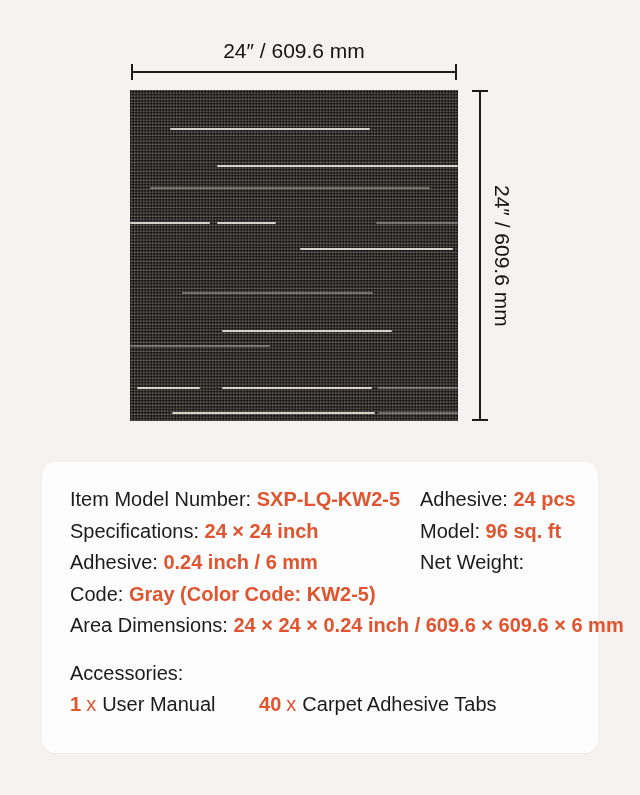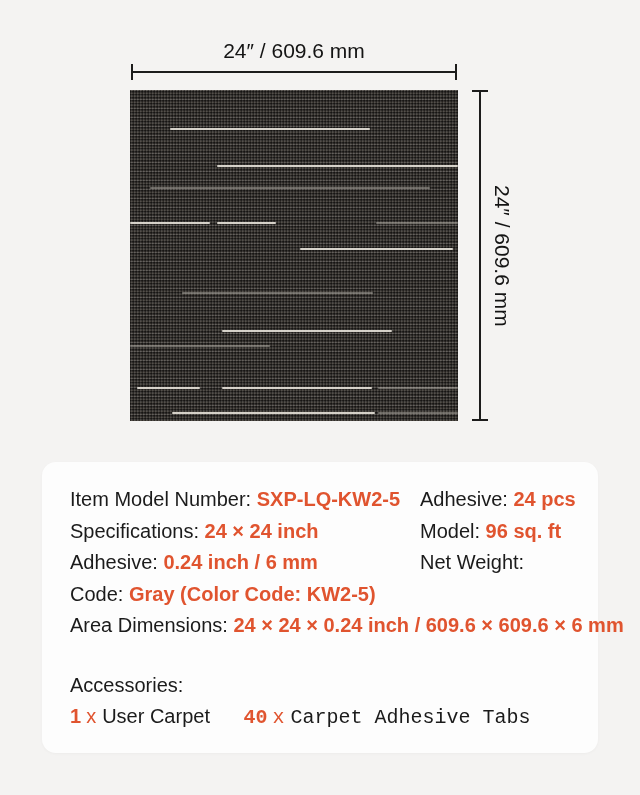--- a/index.html
+++ b/index.html
@@ -58,23 +58,23 @@
     position:absolute;left:42px;top:462px;width:556px;height:291px;
     background:#fdfdfd;border-radius:14px;box-sizing:border-box;
     padding:22px 0 0 28px;
     box-shadow:0 1px 3px rgba(0,0,0,.03);
   }
   .spec-columns{display:flex;}
   .col-left{width:350px;}
   .col-right{flex:1;}
   .row{font-size:20px;line-height:31.5px;white-space:nowrap;color:#1b1b1b;}
   .val{color:#e0542f;font-weight:700;}
-  .acc-heading{margin-top:28px;}
+  .acc-heading{margin-top:16px;}
   .acc-item{display:inline-block;}
-  .acc-item + .acc-item{margin-left:28px;font-family:Liberation Mono, monospace;}
+  .acc-item + .acc-item{margin-left:38px;}
   .qty{color:#e0542f;font-weight:700;}
   .mult{color:#e0542f;font-weight:400;margin:0 6px 0 5px;}
 </style>
 </head>
 <body>
 
 <div class="stage">
   <div class="dim-h-label">24″ / 609.6 mm</div>
   <div class="dim-h-line"></div>
 
@@ -132,19 +132,19 @@
   </div>
 
   <div class="row">
     <span class="lbl">Area Dimensions: </span><span class="val">24 × 24 × 0.24 inch / 609.6 × 609.6 × 6 mm</span>
   </div>
 
   <div class="row acc-heading">Accessories:</div>
 
   <div class="row acc-items">
     <span class="acc-item">
-      <span class="qty">1</span><span class="mult">x</span><span class="acc-name">User Carpet</span>
+      <span class="qty">1</span><span class="mult">x</span><span class="acc-name">User Manual</span>
     </span>
     <span class="acc-item">
       <span class="qty">40</span><span class="mult">x</span><span class="acc-name">Carpet Adhesive Tabs</span>
     </span>
   </div>
 </div>
 
 </body></html>

